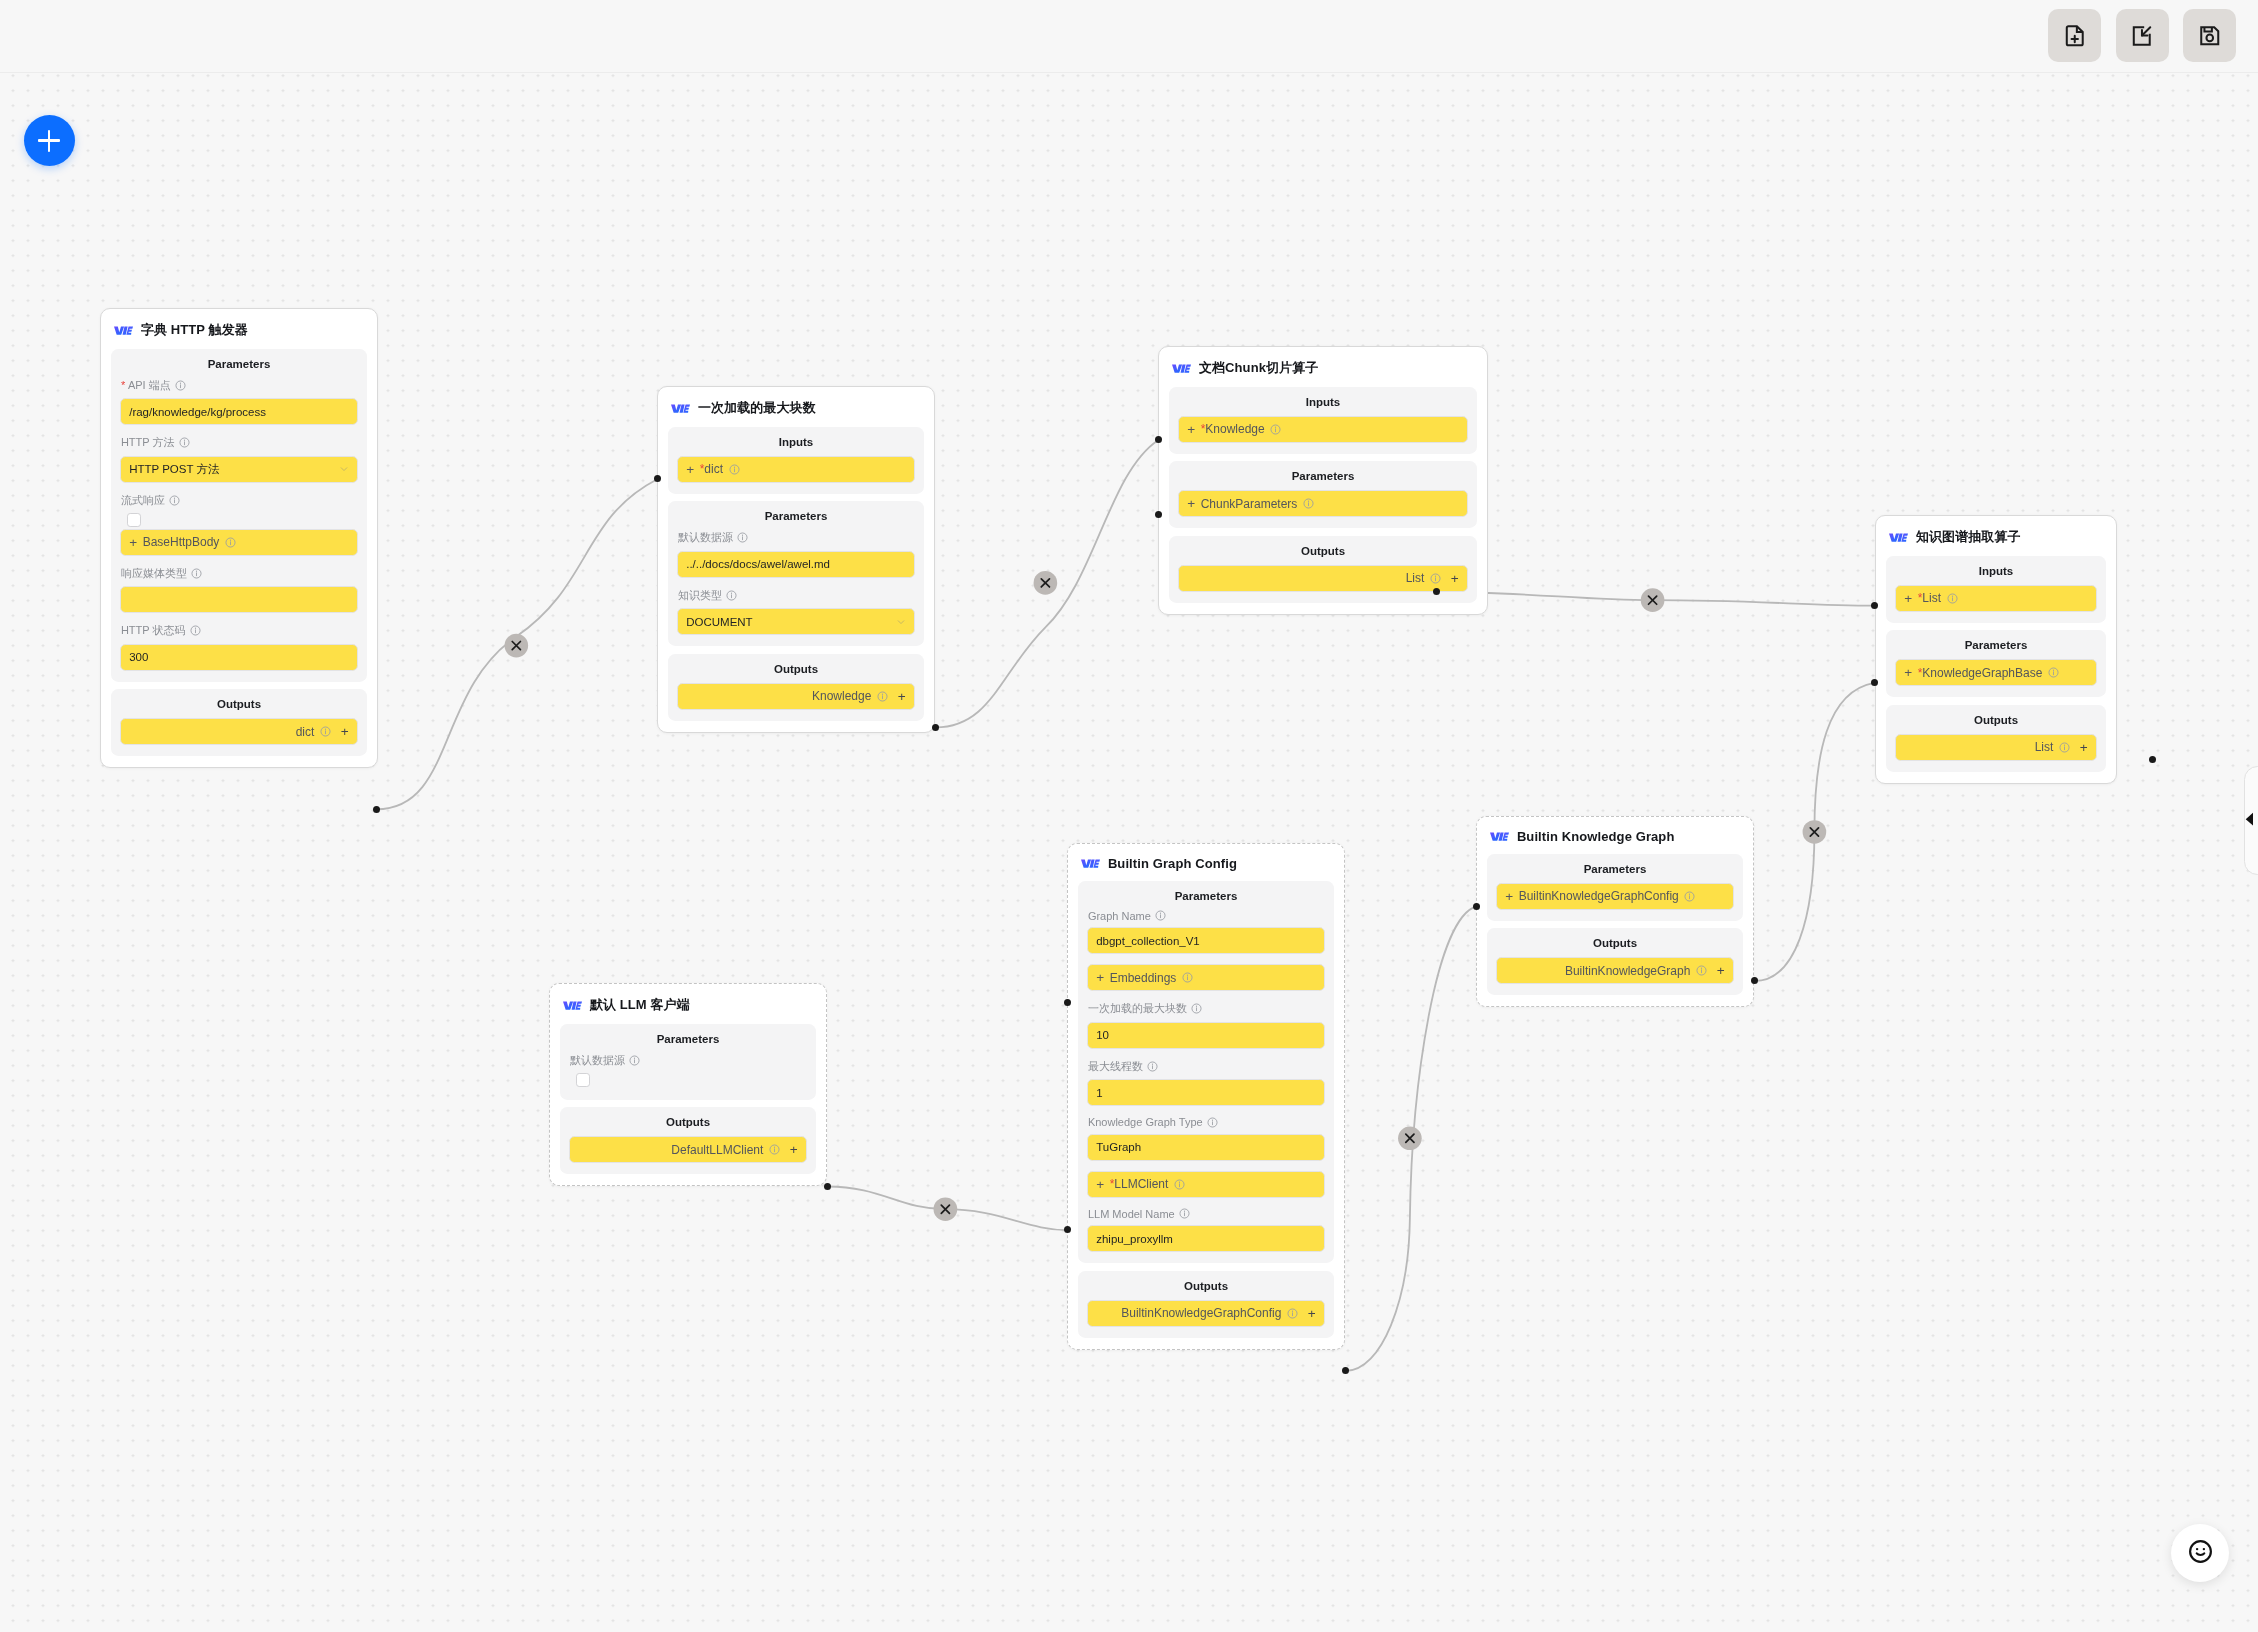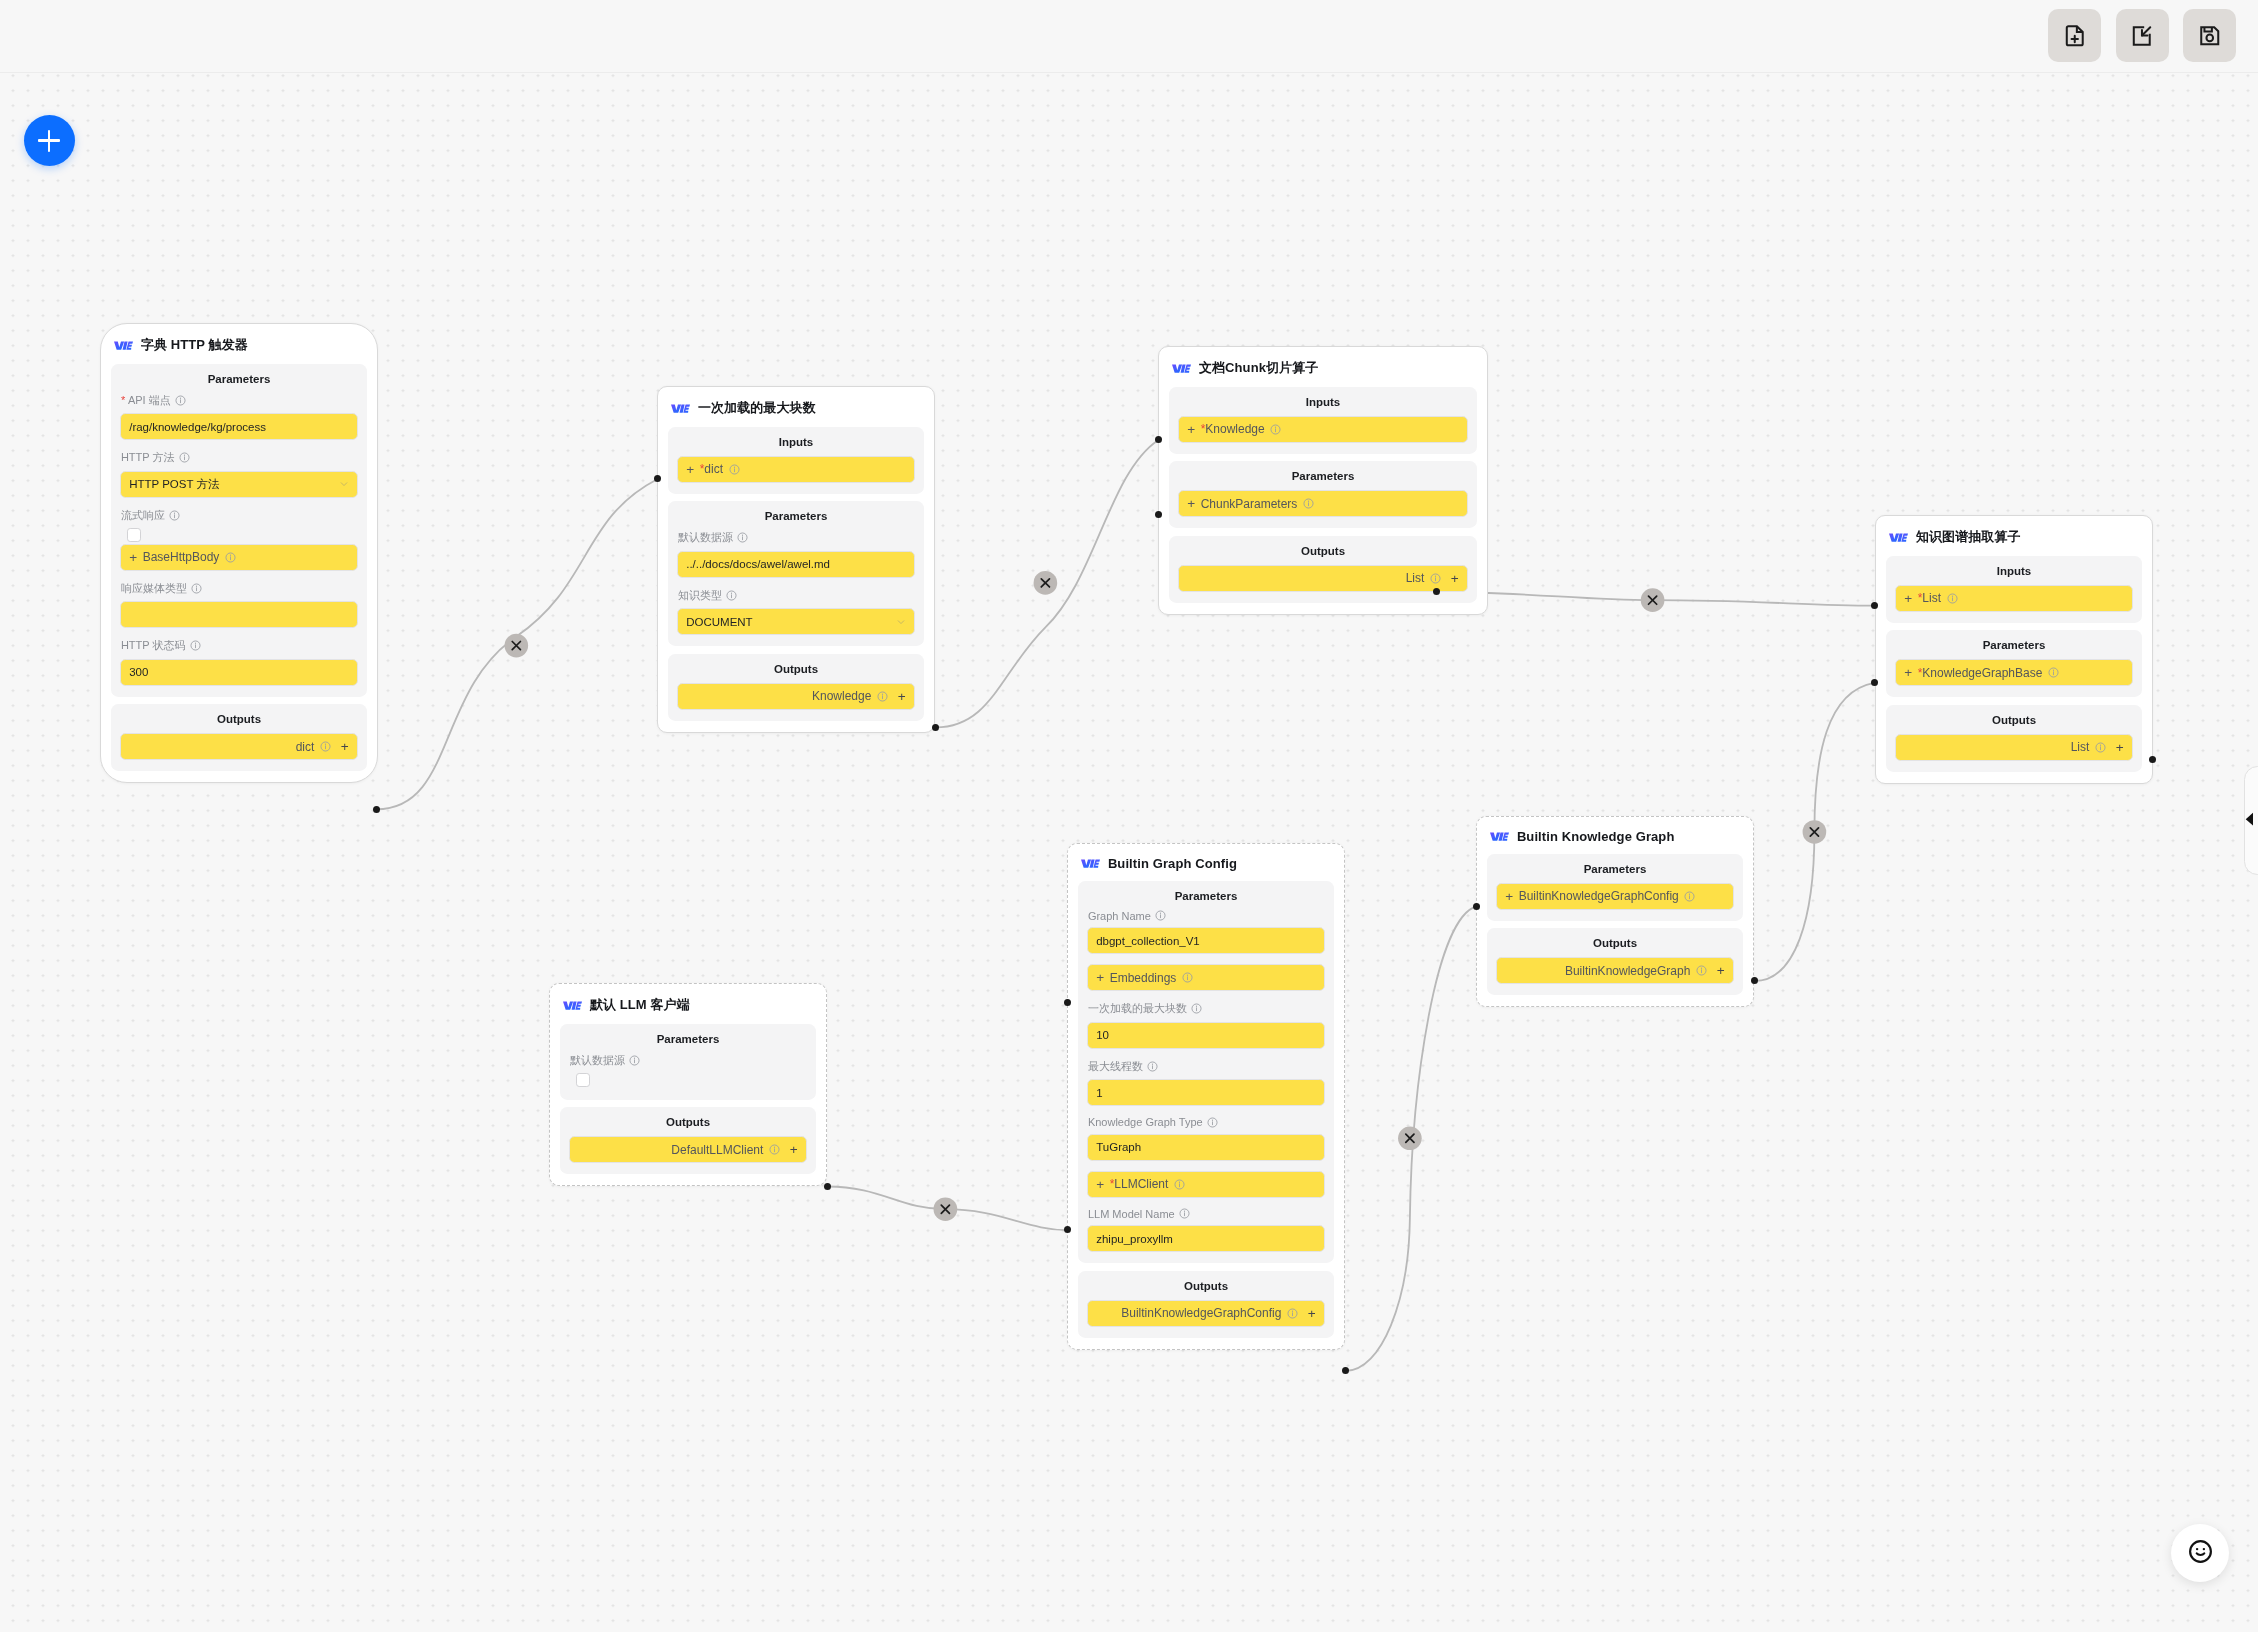--- a/index.html
+++ b/index.html
@@ -249,21 +249,21 @@
           </svg>
         </span>
       </div>
 
     </div>
   </div>
 
   <div id="add-node-button" title="Add node"></div>
 
   <div id="node-layer">
-      <div class="node" style="left: 100px; top: 323px; width: 278px; border-radius: 27px;">
+      <div class="node" style="left: 100px; top: 308px; width: 278px;">
         <div class="node-header">
           <span class="node-logo"><svg width="19" height="12.7" viewBox="0 0 30 20">
               <defs>
                 <linearGradient id="lg1" x1="0" y1="0" x2="1" y2="1">
                   <stop offset="0%" stop-color="#6a4bff"></stop>
                   <stop offset="100%" stop-color="#1570ff"></stop>
                 </linearGradient>
               </defs>
               <g fill="url(#lg1)">
                 <path d="M0 4 h6 l2.4 9 L11 4 h5 l-4.6 13 H4.2 Z"></path>
@@ -472,21 +472,21 @@
             <span class="port-name">List</span>
             <span class="info-icon"><svg width="11" height="11" viewBox="0 0 16 16" fill="none" stroke="#9a9da3" stroke-width="1.25">
                 <circle cx="8" cy="8" r="6.6"></circle>
                 <path d="M8 7 v4.2" stroke-linecap="round"></path>
                 <circle cx="8" cy="4.6" r="0.85" fill="#9a9da3" stroke="none"></circle>
               </svg></span>
             <span class="add-icon">+</span>
           </div>
         </div>
       </div>
-      <div class="node" style="left: 1875px; top: 515px; width: 278px;">
+      <div class="node" style="left: 1875px; top: 515px; width: 242px;">
         <div class="node-header">
           <span class="node-logo"><svg width="19" height="12.7" viewBox="0 0 30 20">
               <defs>
                 <linearGradient id="lg4" x1="0" y1="0" x2="1" y2="1">
                   <stop offset="0%" stop-color="#6a4bff"></stop>
                   <stop offset="100%" stop-color="#1570ff"></stop>
                 </linearGradient>
               </defs>
               <g fill="url(#lg4)">
                 <path d="M0 4 h6 l2.4 9 L11 4 h5 l-4.6 13 H4.2 Z"></path>

